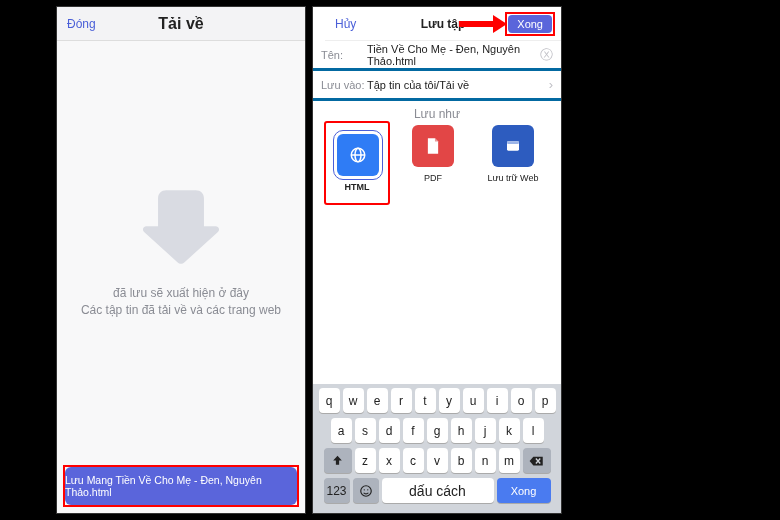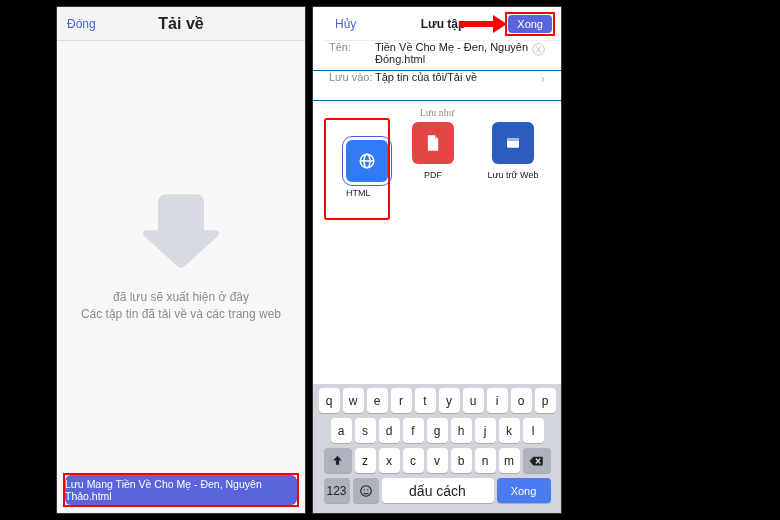--- a/index.html
+++ b/index.html
@@ -9,44 +9,44 @@
 
   
   .l-header { height: 34px; background: #f3f3f5; display: flex; align-items: center; border-bottom: 1px solid #ddd; position: relative; }
   .l-header-close { position: absolute; left: 10px; color: #4a5fd8; font-size: 12px; }
   .l-header-title { margin: 0 auto; font-weight: 600; font-size: 16px; color: #222; }
   .l-body { flex: 1; background: #f8f8f9; display: flex; flex-direction: column; align-items: center; justify-content: center; padding: 0 18px; }
   .l-icon { color: #d9dbe2; margin-bottom: 16px; }
   .l-text { color: #8a8c94; font-size: 12px; text-align: center; line-height: 1.45; }
   .l-bottom { padding: 0 6px 6px; background: #f8f8f9; }
   .red-box { border: 2px solid #ff0000; }
-  .download-pill { background: #5a65db; color: #fff; border-radius: 6px; height: 30px; display: flex; align-items: center; justify-content: center; font-size: 10.5px; }
+  .download-pill { background: #5a65db; color: #fff; border-radius: 6px; height: 38px; display: flex; align-items: center; justify-content: center; font-size: 10.5px; }
 
   
   .r-header { height: 34px; background: #fff; display: flex; align-items: center; border-bottom: 1px solid #eee; position: relative; margin-left: 12px; }
   .r-cancel { position: absolute; left: 10px; color: #4a5fd8; font-size: 12px; }
   .r-title { margin: 0 auto; font-weight: 600; font-size: 12px; color: #222; }
   .r-done-wrap { position: absolute; right: 6px; top: 5px; display: flex; align-items: center; }
   .r-arrow { color: #ff0000; margin-right: -2px; }
   .r-done-box { border: 2px solid #ff0000; padding: 1px; }
   .r-done { background: #5a65db; color: #fff; font-size: 11px; padding: 3px 9px; border-radius: 4px; }
-  .r-row { display: flex; align-items: flex-start; height: 30px; padding: 0 16px; border-bottom: 1px solid #0369a1; }
+  .r-row { display: flex; align-items: center; height: 30px; padding: 0 8px; border-bottom: 3px solid #0369a1; }
   .r-label { color: #8a8c94; font-size: 11px; width: 46px; }
   .r-value { color: #222; font-size: 11px; flex: 1; }
   .r-clear { color: #c0c0c6; font-size: 13px; }
   .r-chev { color: #c0c0c6; font-size: 13px; }
-  .r-saveas { text-align: center; color: #8a8c94; font-size: 10px; padding: 6px 0 4px; font-family: Liberation Serif, serif; }
+  .r-saveas { text-align: center; color: #8a8c94; font-size: 12px; padding: 6px 0 4px; }
   .r-formats { display: flex; justify-content: space-around; padding: 0 8px 8px; }
   .fmt { width: 66px; text-align: center; }
   .fmt-box { width: 42px; height: 42px; border-radius: 6px; margin: 0 auto 6px; display: flex; align-items: center; justify-content: center; }
   .fmt-box.blue { background: #2f7cf5; }
   .fmt-box.dblue { background: #2d5cbf; }
   .fmt-box.red { background: #e24646; }
   .fmt-lbl { font-size: 9px; color: #222; }
-  .fmt.sel { border: 2px solid #ff0000; border-radius: 3px; padding: 20px; margin: -4px; }
+  .fmt.sel { border: 2px solid #ff0000; border-radius: 3px; padding: 11px; margin: -4px; font-weight: bold; }
   .fmt.sel .fmt-box { outline: 1.5px solid #4a5fd8; outline-offset: 3px; border-radius: 6px; }
   .r-spacer { flex: 1; background: #fff; }
 
   
   .kb { background: #d1d5db; padding: 4px 3px 5px; }
   .kb-row { display: flex; justify-content: center; gap: 3px; margin-bottom: 5px; }
   .key { background: #fff; border-radius: 4px; height: 25px; width: 21px; display: flex; align-items: center; justify-content: center; font-size: 12px; color: #222; box-shadow: 0 1px 0 #aaa; }
   .key.dark { background: #adb3bd; color: #222; }
   .key.wspace { width: 112px; font-size: 14px; }
   .key.wret { width: 54px; background: #4a7bf0; color: #fff; font-size: 11px; }
@@ -87,21 +87,21 @@
         <polygon points="34,0 48,9 34,18" fill="#ff0000"></polygon>
       </svg>
       <div class="r-done-box">
         <div class="r-done">Xong</div>
       </div>
     </div>
   </div>
 
   <div class="r-row">
     <span class="r-label">Tên:</span>
-    <span class="r-value">Tiền Về Cho Mẹ - Đen, Nguyên Đóng.html</span>
+    <span class="r-value">Tiền Về Cho Mẹ - Đen, Nguyên Thảo.html</span>
     <span class="r-clear">ⓧ</span>
   </div>
 
   <div class="r-row">
     <span class="r-label">Lưu vào:</span>
     <span class="r-value">Tập tin của tôi/Tải về</span>
     <span class="r-chev">›</span>
   </div>
 
   <div class="r-saveas">Lưu như</div>

